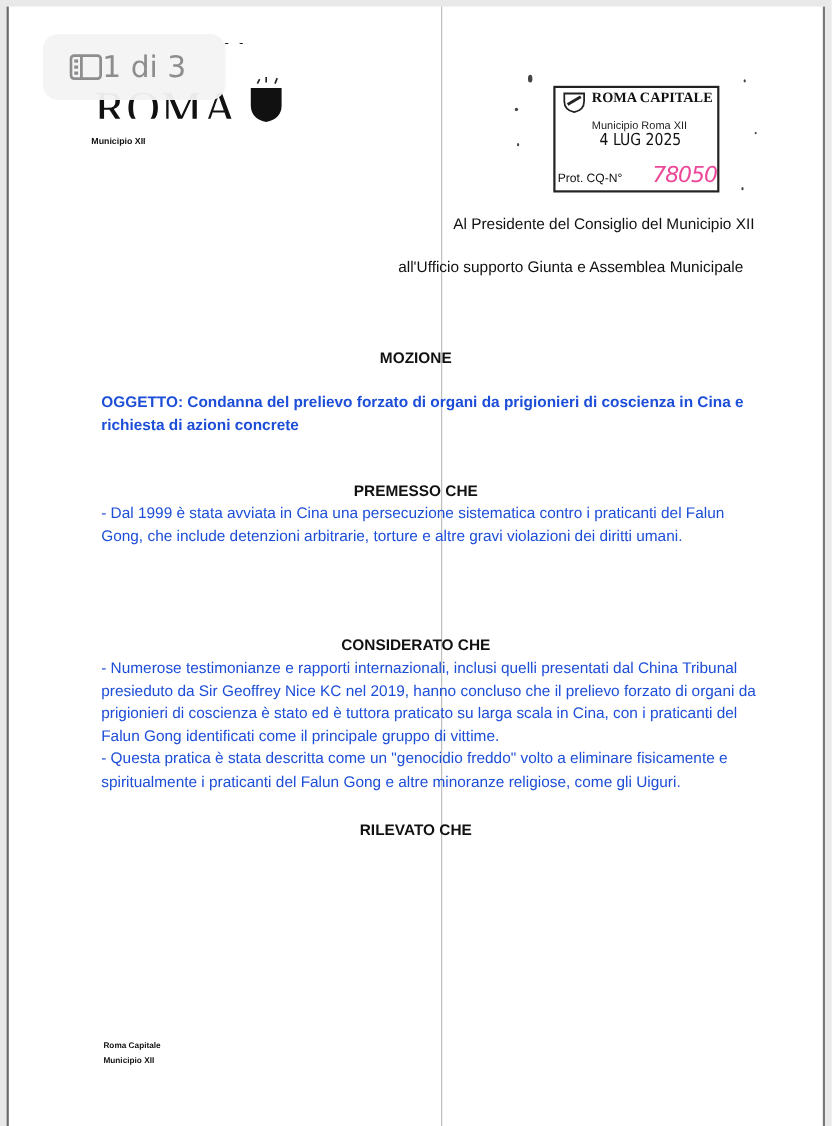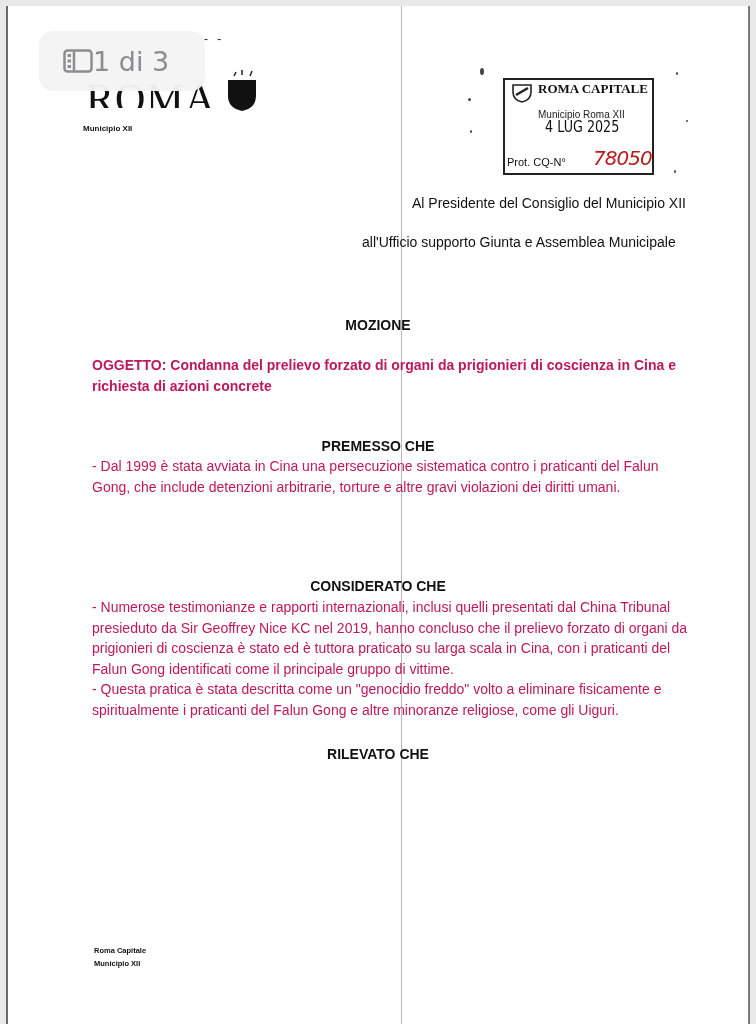--- a/index.html
+++ b/index.html
@@ -35,26 +35,26 @@
   .muni-head { position: absolute; left: 83px; top: 124px; font-size: 8px; font-weight: bold; color: #111; }
   .stamp {
     position: absolute; left: 503px; top: 78px; width: 151px; height: 97px;
     border: 2px solid #222; box-sizing: border-box; background: #fff;
   }
   .stamp-crest { position: absolute; left: 6px; top: 3px; }
   .stamp-t1 { position: absolute; left: 33px; top: 1px; font-family: "Liberation Serif", serif; font-weight: bold; font-size: 13px; color: #111; }
   .stamp-t2 { position: absolute; left: 33px; top: 13px; font-size: 10px; color: #222; margin-top: 16px; }
   .stamp-date { position: absolute; left: 40px; top: 38px; font-size: 15px; color: #111; font-family: "DejaVu Sans", sans-serif; transform: scaleX(0.85); transform-origin: left; }
   .stamp-prot { position: absolute; left: 2px; top: 76px; font-size: 11px; color: #111; }
-  .stamp-num { position: absolute; left: 88px; top: 66px; font-size: 20px; color: #b91c1c; font-family: "DejaVu Sans", sans-serif; font-style: italic; letter-spacing: -1px; }
+  .stamp-num { position: absolute; left: 88px; top: 66px; font-size: 20px; color: #ec4899; font-family: "DejaVu Sans", sans-serif; font-style: italic; letter-spacing: -1px; }
   .speck { position: absolute; background: #444; border-radius: 50%; }
   .addr { position: absolute; font-size: 14px; color: #111; white-space: nowrap; }
   .title { position: absolute; left: 0; width: 756px; text-align: center; font-weight: bold; font-size: 14px; color: #111; }
   .sec { position: absolute; left: 0; width: 756px; text-align: center; font-weight: bold; font-size: 14px; color: #111; }
-  .para { position: absolute; left: 92px; width: 600px; font-size: 14px; line-height: 20.5px; color: #be185d; }
+  .para { position: absolute; left: 92px; width: 600px; font-size: 14px; line-height: 20.5px; color: #1d4ed8; }
   .obj { font-weight: bold; }
   .under { text-decoration: underline; }
   .foot { position: absolute; left: 94px; font-size: 7.5px; font-weight: bold; color: #111; line-height: 13px; }
 </style>
 </head>
 <body>
 
 <div class="page"></div>
 <div class="fold"></div>
 

